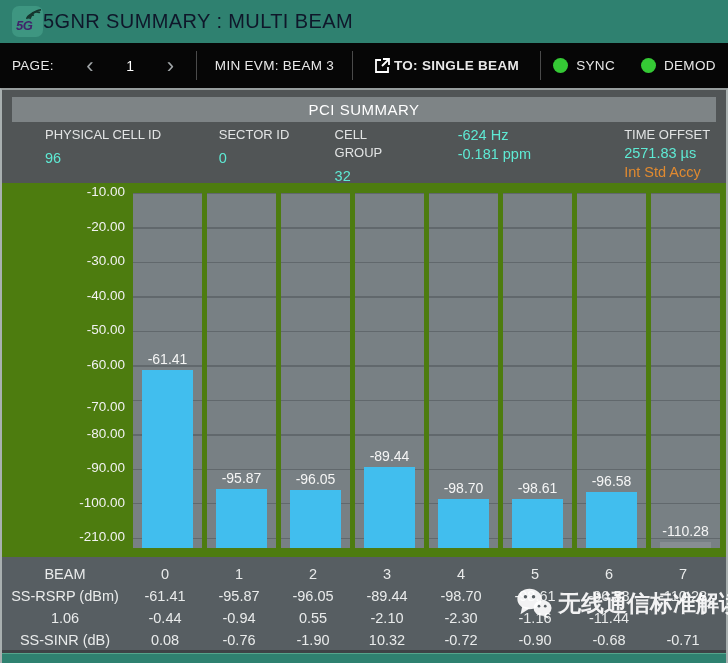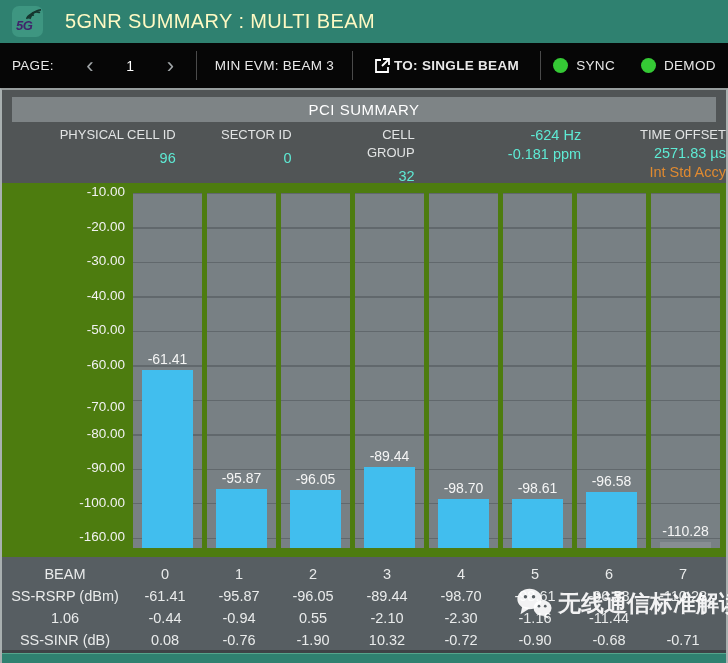--- a/index.html
+++ b/index.html
@@ -6,21 +6,21 @@
   body { font-family:"Liberation Sans", sans-serif; background:#111; }
   .app { position:relative; width:728px; height:663px; overflow:hidden; background:#232527; }
 
   
   .titlebar { height:43px; background:#2F8170; display:flex; align-items:center; padding:0 12px; }
   .logo-tile { width:31px; height:31px; background:#3E9681; border-radius:7px; position:relative;
                flex:0 0 auto; }
   .logo-5g { position:absolute; left:4px; bottom:4px; font-size:13px; font-weight:900;
              font-style:italic; color:#40256B; letter-spacing:-0.5px; }
   .logo-wave { position:absolute; right:2px; top:3px; }
-  .title-text { color:#fef9c3; font-size:20px; font-weight:500; letter-spacing:0.4px; margin-left:22px; }
+  .title-text { color:#0f172a; font-size:20px; font-weight:500; letter-spacing:0.4px; }
 
   
   .navbar { height:45px; background:#060606; display:flex; align-items:stretch; color:#E8E8E8; }
   .nav-group { display:flex; align-items:center;gap:12px; }
   .nav-sep { width:1px; background:#4A4A4A; margin:8px 0; }
   .g-page { width:196px; padding-left:12px; justify-content:space-between; padding-right:18px; }
   .g-minevm { width:155px; justify-content:center; }
   .g-to { width:187px; justify-content:center; gap:3px;font-weight:bold; }
   .g-status { flex:1; justify-content:center; gap:26px; }
   .nav-label { font-size:13.5px; letter-spacing:0.3px; }
@@ -32,21 +32,21 @@
   
   .content { height:575px; border-top:2px solid #969C9C; border-left:2px solid #A9B0B0;
              border-right:2px solid #A9B0B0; background:#232527; position:relative; }
 
   
   .pci { height:93px; background:#515556; padding-top:7px; }
   .pci-header { margin:0 10px; height:25px; background:#7E8486; color:#FFFFFF;
                 display:flex; align-items:center; justify-content:center;
                 font-size:15px; letter-spacing:0.5px; }
   .pci-fields { display:grid; grid-template-columns:24% 16% 17% 23% 20%; margin-top:4px; }
-  .pci-field { text-align:right;margin-left:43px; }
+  .pci-field { text-align:left;margin-left:43px; }
   .pci-label { font-size:13px; color:#E2E4E4; line-height:18px; }
   .pci-value { font-size:14.5px; color:#5eead4; line-height:19px; }
   .pci-value.single { margin-top:5px; }
 
   
   .chart { height:374px; background:#4d7c0f; position:relative; }
   .y-axis { position:absolute; left:0; top:0; width:126px; height:100%; }
   .ytick { position:absolute; right:3px; color:#F2F2F2; font-size:13.5px; width:100%; text-align:right; }
   .panels { position:absolute; left:131px; top:10px; right:6px; height:355px;
             display:flex; gap:5px; }
@@ -157,21 +157,21 @@
           <div class="ytick" style="top: 1px;">-10.00</div>
           <div class="ytick" style="top: 35.5px;">-20.00</div>
           <div class="ytick" style="top: 70px;">-30.00</div>
           <div class="ytick" style="top: 104.5px;">-40.00</div>
           <div class="ytick" style="top: 139px;">-50.00</div>
           <div class="ytick" style="top: 173.5px;">-60.00</div>
           <div class="ytick" style="top: 208px; margin-top: 8px;">-70.00</div>
           <div class="ytick" style="top: 242.5px;">-80.00</div>
           <div class="ytick" style="top: 277px;">-90.00</div>
           <div class="ytick" style="top: 311.5px;">-100.00</div>
-          <div class="ytick" style="top: 346px;">-160.00</div>
+          <div class="ytick" style="top: 346px;">-210.00</div>
         </div>
       <div class="panels">
           <div class="panel">
             <div class="bar-label" style="bottom: 180.635px;">-61.41</div>
             <div class="bar" style="height: 177.635px; background: rgb(65, 190, 238);"></div>
           </div>
           <div class="panel">
             <div class="bar-label" style="bottom: 61.7485px;">-95.87</div>
             <div class="bar" style="height: 58.7485px; background: rgb(65, 190, 238);"></div>
           </div>

